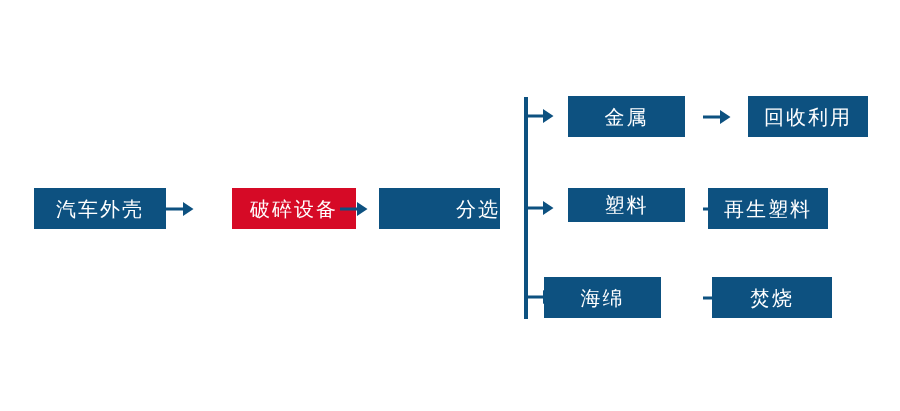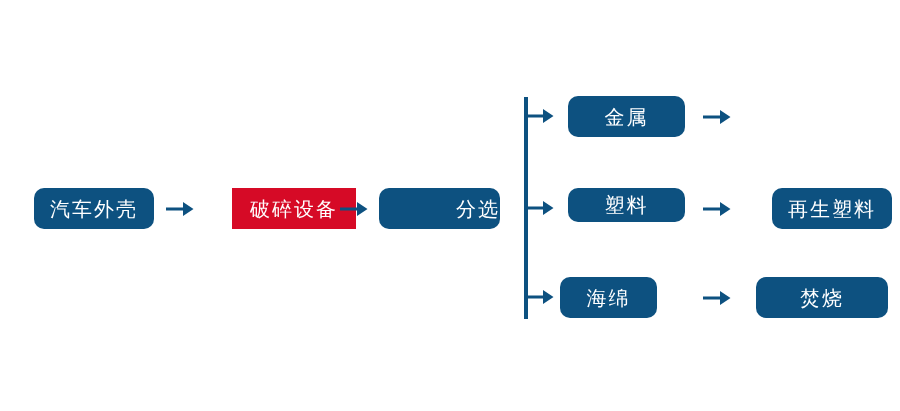--- a/index.html
+++ b/index.html
@@ -22,41 +22,41 @@
     align-items: center;
     justify-content: center;
     box-sizing: border-box;
     color: #ffffff;
     font-size: 20px;
     letter-spacing: 2px;
     line-height: 1;
     white-space: nowrap;
     user-select: none;
   }
-  .node.blue   { background: #0d5180; border-radius: 10px; }
+  .node.blue   { background: #0d5180; }
   .node.red    { background: #d60a26; }
 
   .arrow {
     position: absolute;
     display: block;
     color: #0d5180;
   }
   .arrow svg { display: block; }
 
   .spine {
     position: absolute;
     background: #0d5180;
   }
 </style>
 </head>
 <body>
 
 <div id="canvas">
 
-  <div class="node blue" style="left:34px; top:188px; width:120px; height:41px;">
+  <div class="node blue" style="left:34px; top:188px; width:132px; height:41px;">
     <span>汽车外壳</span>
   </div>
 
   <span class="arrow" style="left:166px; top:197px; width:28px; height:24px;">
     <svg width="28" height="24" viewBox="0 0 28 24" aria-hidden="true">
       <path d="M0 10.5 H17 V5 L27.5 12 L17 19 V13.5 H0 Z" fill="#0d5180"></path>
     </svg>
   </span>
 
   <div class="node red" style="left:203px; top:188px; width:124px; height:41px;margin-left:29px;">
@@ -96,42 +96,45 @@
   <div class="node blue" style="left:568px; top:96px; width:117px; height:41px;">
     <span>金属</span>
   </div>
 
   <span class="arrow" style="left:703px; top:105px; width:28px; height:24px;">
     <svg width="28" height="24" viewBox="0 0 28 24" aria-hidden="true">
       <path d="M0 10.5 H17 V5 L27.5 12 L17 19 V13.5 H0 Z" fill="#0d5180"></path>
     </svg>
   </span>
 
+  <div class="node blue" style="left:748px; top:96px; width:120px; height:41px;">
+    <span>回收利用</span>
+  </div>
 
   <div class="node blue" style="left:568px; top:188px; width:117px; height:34px;">
     <span>塑料</span>
   </div>
 
   <span class="arrow" style="left:703px; top:197px; width:28px; height:24px;">
     <svg width="28" height="24" viewBox="0 0 28 24" aria-hidden="true">
       <path d="M0 10.5 H17 V5 L27.5 12 L17 19 V13.5 H0 Z" fill="#0d5180"></path>
     </svg>
   </span>
 
-  <div class="node blue" style="left:772px; top:188px; width:120px; height:41px;text-align:center;">
+  <div class="node blue" style="left:708px; top:188px; width:120px; height:41px;text-align:center;">
     <span>再生塑料</span>
   </div>
 
-  <div class="node blue" style="left:560px; top:277px; width:97px; height:41px;">
+  <div class="node blue" style="left:544px; top:277px; width:117px; height:41px;">
     <span>海绵</span>
   </div>
 
   <span class="arrow" style="left:703px; top:286px; width:28px; height:24px;">
     <svg width="28" height="24" viewBox="0 0 28 24" aria-hidden="true">
       <path d="M0 10.5 H17 V5 L27.5 12 L17 19 V13.5 H0 Z" fill="#0d5180"></path>
     </svg>
   </span>
 
-  <div class="node blue" style="left:756px; top:277px; width:132px; height:41px;">
+  <div class="node blue" style="left:712px; top:277px; width:120px; height:41px;">
     <span>焚烧</span>
   </div>
 
 </div>
 
 </body></html>

